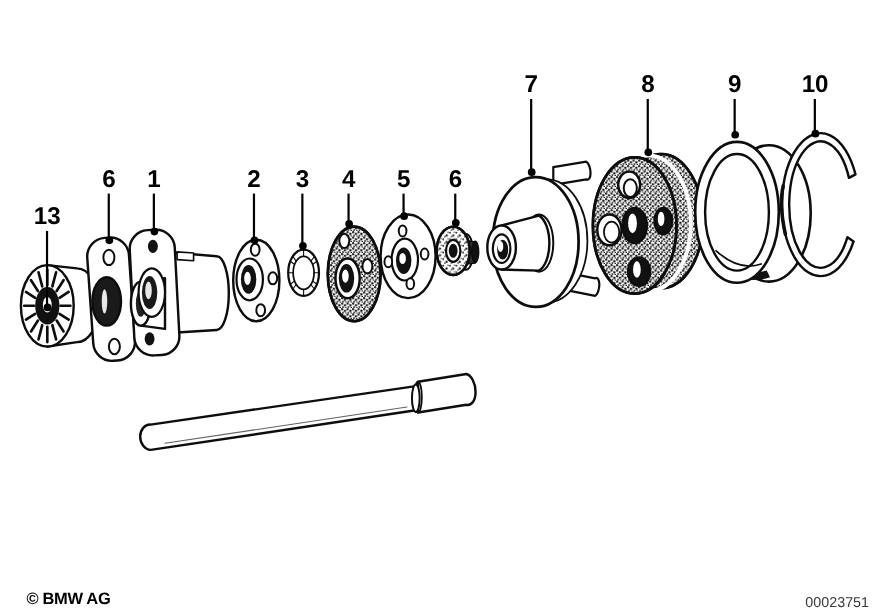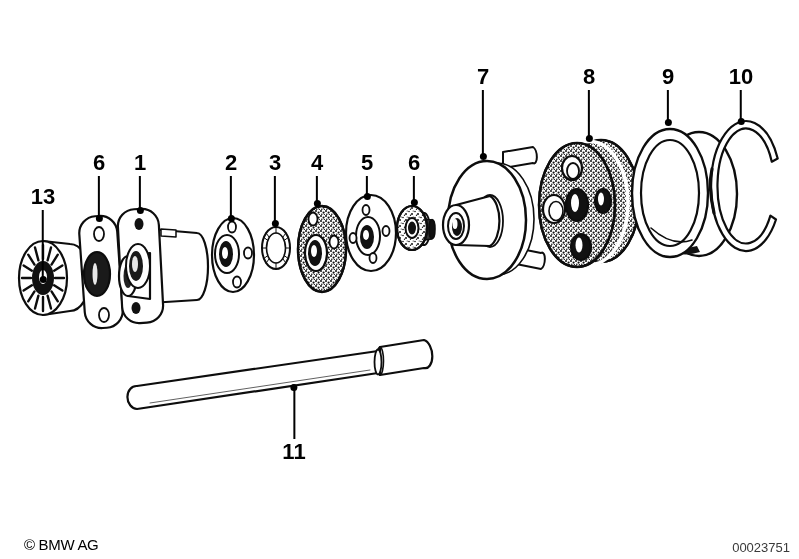--- a/index.html
+++ b/index.html
@@ -6,21 +6,21 @@
   .stage{
     position:relative;width:799px;height:559px;background:#ffffff;
     font-family:"Liberation Sans",sans-serif;overflow:hidden;
   }
   .drawing{position:absolute;left:0;top:0;}
   .callout{position:absolute;display:flex;flex-direction:column;align-items:center;transform:translateX(-50%);}
   .callout .num{font-weight:bold;font-size:22px;line-height:26px;color:#000;white-space:nowrap;}
   .callout .lead{width:2px;background:#000;}
   .callout .dot{width:7px;height:7px;border-radius:50%;background:#000;margin-top:-1px;flex:none;}
   .callout.below .dot{margin-top:0;margin-bottom:-1px;}
-  .footer-copyright{position:absolute;left:24px;top:536px;font-size:15px;font-weight:normal;letter-spacing:-0.3px;color:#000;}
+  .footer-copyright{position:absolute;left:24px;top:536px;font-size:15px;font-weight:bold;letter-spacing:-0.3px;color:#000;}
   .footer-number{position:absolute;right:9px;top:540px;font-size:13px;color:#3a3a3a;text-align:center;}
 </style>
 </head>
 <body>
 
 <div class="stage">
 
   <svg class="drawing" width="799" height="559" viewBox="0 0 799 559">
     <defs>
       <pattern id="sp" width="6" height="6" patternUnits="userSpaceOnUse">
@@ -260,22 +260,17 @@
   <div class="callout" style="left:668px;top:64px;">
     <div class="num">9</div>
     <div class="lead" style="height:30px"></div>
     <div class="dot"></div>
   </div>
   <div class="callout" style="left:741px;top:64px;justify-content:center;">
     <div class="num">10</div>
     <div class="lead" style="height:29px"></div>
     <div class="dot"></div>
   </div>
-  <div class="callout below" style="left:294px;top:384px;">
-    <div class="dot"></div>
-    <div class="lead" style="height:49px"></div>
-    <div class="num">11</div>
-  </div>
 
   <div class="footer-copyright">© BMW AG</div>
   <div class="footer-number">00023751</div>
 
 </div>
 
 </body></html>

